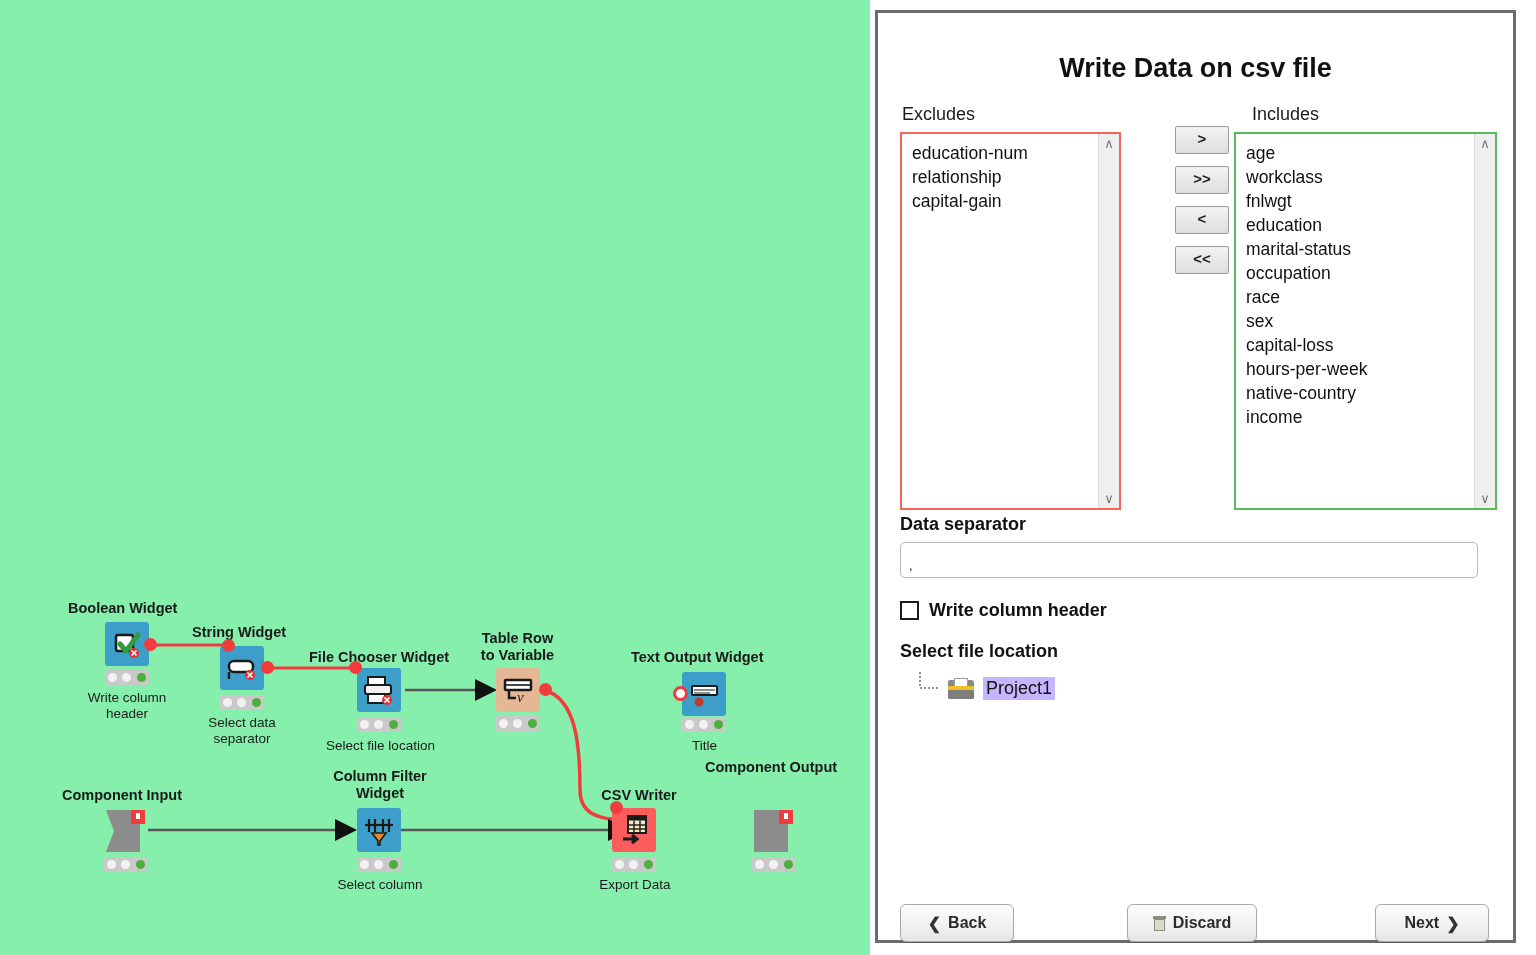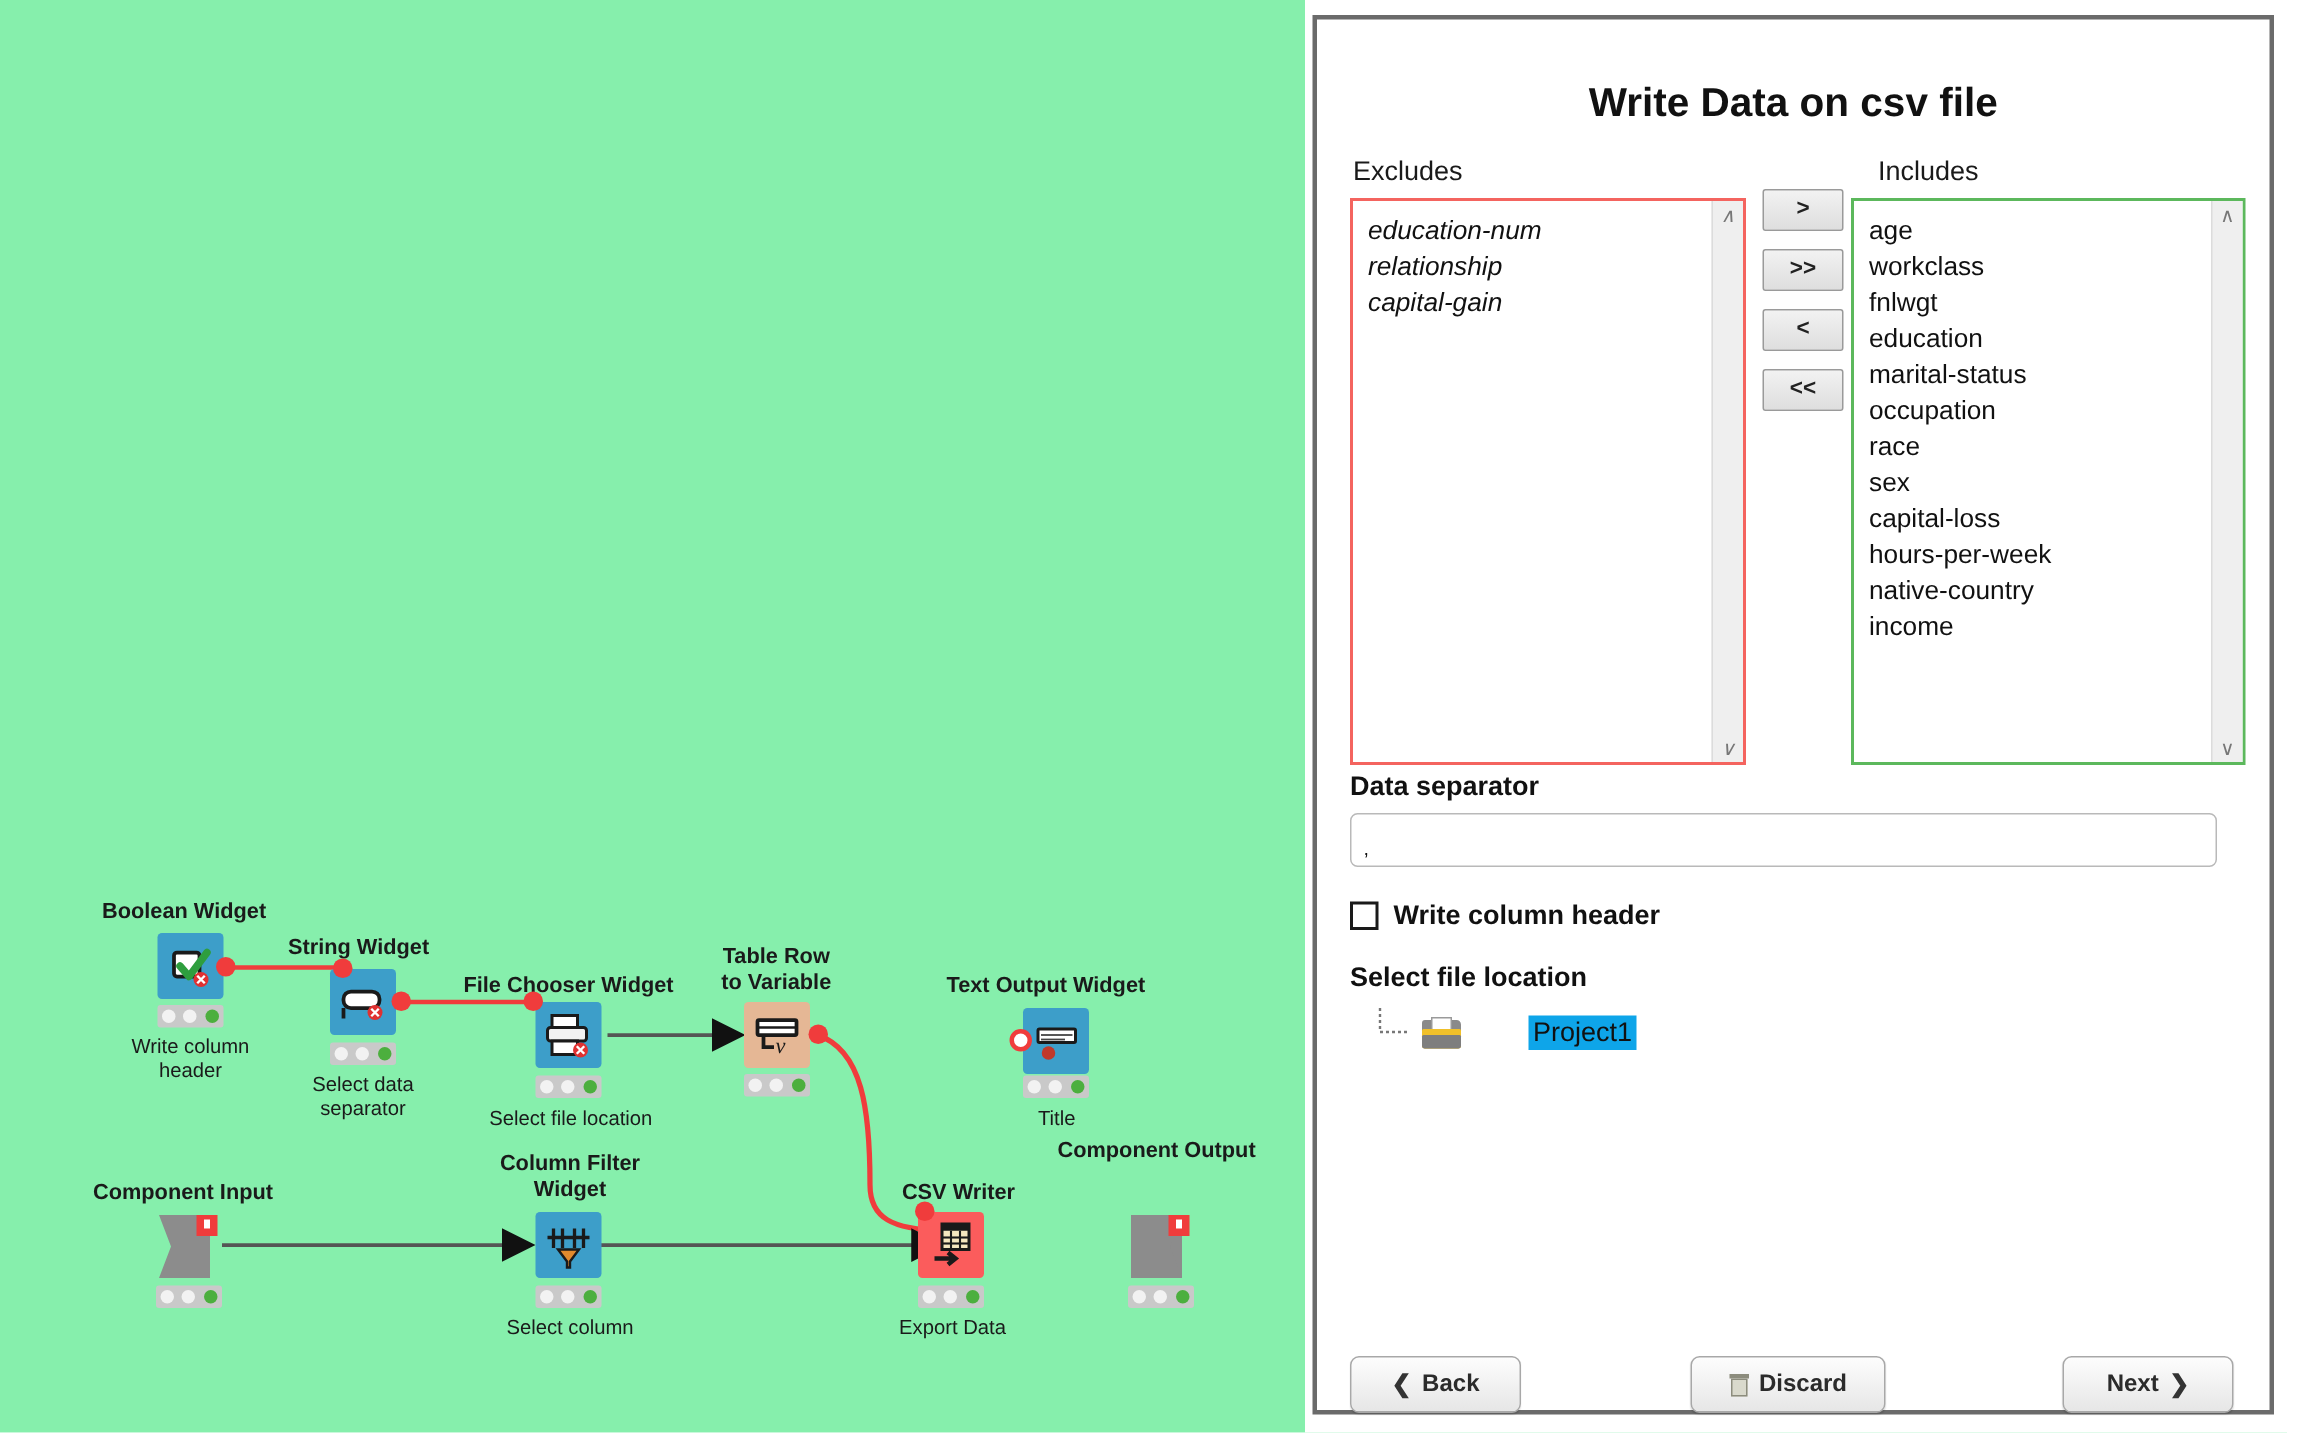--- a/index.html
+++ b/index.html
@@ -77,21 +77,21 @@
     margin-left: 22px;
   }
   .lists-row { position: relative; margin-top: 20px; height: 410px; }
   .col-head { font-size: 18px; color: #1a1a1a; }
   .listbox {
     position: absolute;
     background: #fff;
     box-sizing: border-box;
     display: flex;
   }
-  .listbox.excl { left: 22px; top: 28px; width: 264px; height: 378px; border: 2px solid #f4645f; font-style: italic; }
+  .listbox.excl { left: 22px; top: 28px; width: 221px; height: 378px; border: 2px solid #f4645f; }
   .listbox.incl { left: 356px; top: 28px; width: 263px; height: 378px; border: 2px solid #5cb85c; }
   .list-items { flex: 1 1 auto; padding: 7px 0 0 10px; overflow: hidden; }
   .list-items div { font-size: 17.5px; line-height: 24px; color: #111; white-space: nowrap; }
   .vscroll {
     width: 20px; flex: 0 0 20px; background: #efefef;
     border-left: 1px solid #dcdcdc;
     display: flex; flex-direction: column; justify-content: space-between;
     align-items: center; padding: 3px 0;
   }
   .vscroll span { font-size: 13px; color: #777; line-height: 1; }
@@ -130,21 +130,21 @@
   .tree-row { display:flex; align-items:center; height: 32px; position: relative; padding-left: 34px; }
   .tree-row .elbow {
     position:absolute; left: 0; top: 0; width: 30px; height: 32px;
   }
   .folder { width: 26px; height: 21px; position: relative; margin-right: 9px; flex: 0 0 26px; }
   .folder .back { position:absolute; left:0; top:2px; width:26px; height:19px; background:#8a8a8a; border-radius:2px 3px 2px 2px; }
   .folder .paper { position:absolute; left:6px; top:0px; width:14px; height:12px; background:#fff; border:1px solid #9a9a9a; box-sizing:border-box;}
   .folder .front { position:absolute; left:0; top:8px; width:26px; height:13px; background:#f0c02a; border-radius:1px 1px 2px 2px; }
   .folder .front2 { position:absolute; left:0; top:12px; width:26px; height:9px; background:#7e7e7e; border-radius:1px 1px 2px 2px; }
   .tree-text { font-size: 18px; color:#111; padding: 1px 3px; }
-  .tree-row.selected .tree-text { background:#0ea5e9;margin-left:36px; }
+  .tree-row.selected .tree-text { background:#c4b5fd; }
 
   .btn-row { position:absolute; left: 0; bottom: 36px; width: 100%; }
   .dbtn {
     position:absolute;
     height: 36px;
     background: linear-gradient(#fdfdfd,#e6e6e6);
     border: 1px solid #a8a8a8;
     border-radius: 6px;
     font-size: 16px; font-weight: bold; color:#2b2b2b;
     display:flex; align-items:center; justify-content:center; gap: 7px;

